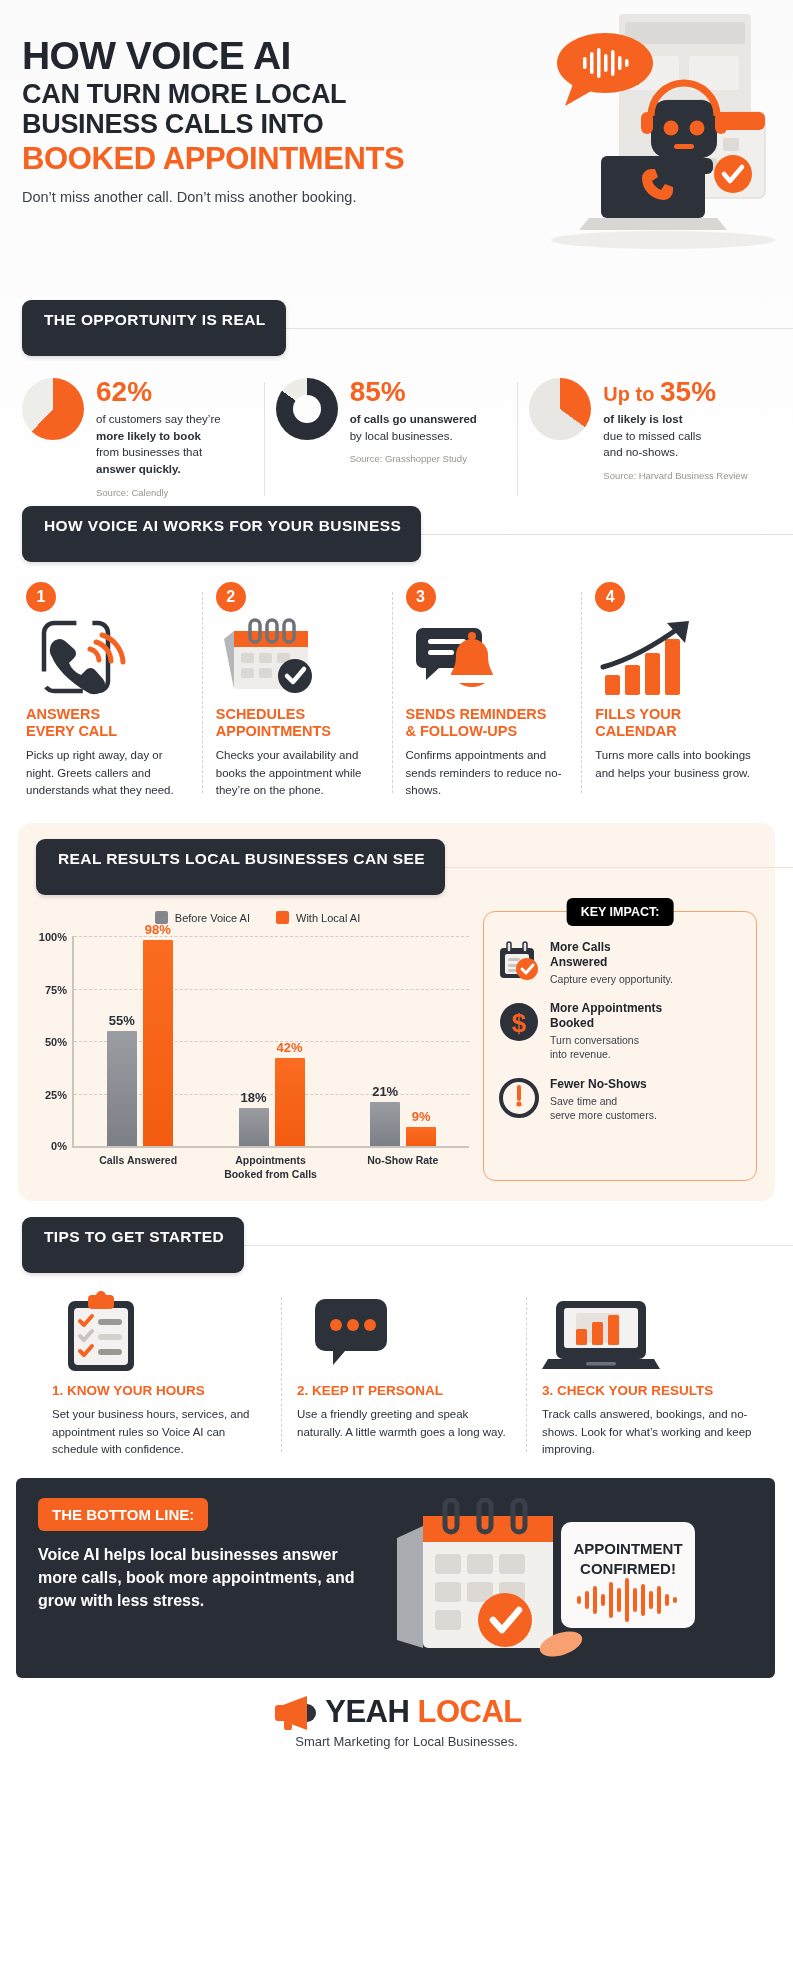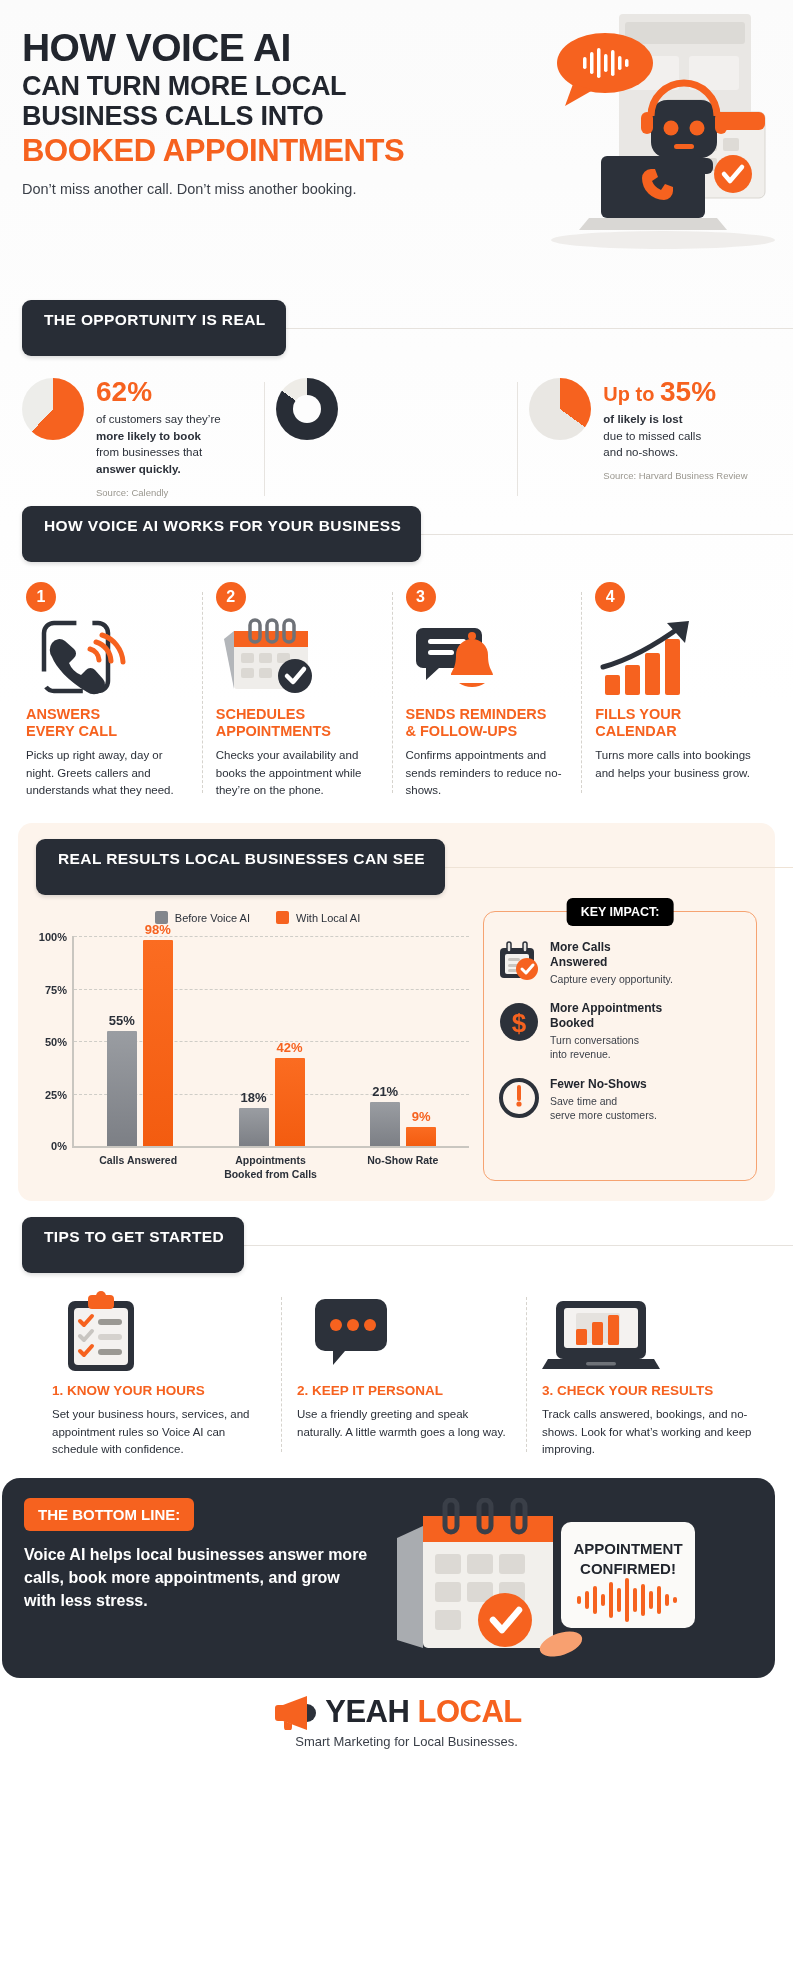--- a/index.html
+++ b/index.html
@@ -7,21 +7,21 @@
   body {
     width:793px; min-height:1983px;
     font-family:"Liberation Sans", sans-serif;
     color:#22262e;
     position:relative;
     overflow-x:hidden;
   }
   .page { width:793px; position:relative; background:linear-gradient(180deg,#fbfbfb 0%,#ffffff 40%); }
 
   
-  .hero { position:relative; padding:28px 22px 6px 22px; height:300px; }
+  .hero { position:relative; padding:36px 22px 6px 22px; height:300px; }
   .hero-title { position:relative; z-index:4; }
   .t1 { font-size:39px; font-weight:bold; letter-spacing:-0.6px; line-height:1.0; color:#22262e; }
   .t2 { font-size:27px; font-weight:bold; letter-spacing:-0.3px; line-height:1.12; color:#22262e; margin-top:4px; }
   .t3 { font-size:27px; font-weight:bold; letter-spacing:-0.3px; line-height:1.12; color:#22262e; }
   .t4 { font-size:31px; font-weight:bold; letter-spacing:-0.4px; line-height:1.1; color:#f6621f; margin-top:3px; }
   .subtitle { font-size:14.5px; color:#3a3f48; margin-top:12px; }
 
   .hero-art { position:absolute; right:0px; top:8px; width:360px; height:250px; z-index:1; }
 
   
@@ -116,21 +116,21 @@
   
   .tips { display:flex; padding:18px 22px 4px 22px; }
   .tip { flex:1; padding:0 16px; position:relative; }
   .tip:first-child { padding-left:30px; }
   .tip + .tip::before{ content:""; position:absolute; left:0; top:6px; bottom:6px; border-left:1px dashed #d6d3cd; }
   .tip-icon { height:84px; display:flex; align-items:center; }
   .tip-title { color:#f6621f; font-weight:bold; font-size:13.5px; margin:8px 0 8px; }
   .tip-desc { font-size:11.5px; line-height:1.5; color:#2b3039; }
 
   
-  .bottom { margin:16px 18px 0 2px; background:#282d36; border-radius:18px; padding:20px 22px; display:flex; gap:10px; }
+  .bottom { margin:16px 18px 0 16px; background:#282d36; border-radius:6px; padding:20px 22px; display:flex; gap:10px; }
   .bl-left { flex:1 1 52%; }
   .bl-badge { display:inline-block; background:#f6621f; color:#fff; font-weight:bold; font-size:15px;
               border-radius:6px; padding:8px 14px; margin-bottom:12px; }
   .bl-text { color:#fff; font-size:16px; font-weight:bold; line-height:1.45; }
   .bl-art { flex:1 1 48%; position:relative; height:160px; }
 
   
   .footer { text-align:center; padding:16px 0 16px 0; }
   .logo { display:flex; align-items:center; justify-content:center; gap:8px; }
   .logo-text { font-size:31px; font-weight:bold; letter-spacing:-0.5px; }
@@ -222,20 +222,28 @@
           <b>more likely to book</b><br>
           <span>from businesses that</span><br>
           <b>answer quickly.</b>
         </div>
         <div class="src">Source: Calendly</div>
       </div>
     </div>
 
     <div class="stat">
       <div class="donut"></div>
+      <div class="stat-body">
+        <div class="stat-num">85%</div>
+        <div class="stat-txt">
+          <b>of calls go unanswered</b><br>
+          <span>by local businesses.</span>
+        </div>
+        <div class="src">Source: Grasshopper Study</div>
+      </div>
     </div>
 
     <div class="stat">
       <div class="pie p35"></div>
       <div class="stat-body">
         <div class="stat-num small"><span>Up to </span><span class="big">35%</span></div>
         <div class="stat-txt">
           <b>of likely is lost</b><br>
           <span>due to missed calls</span><br>
           <span>and no-shows.</span>

